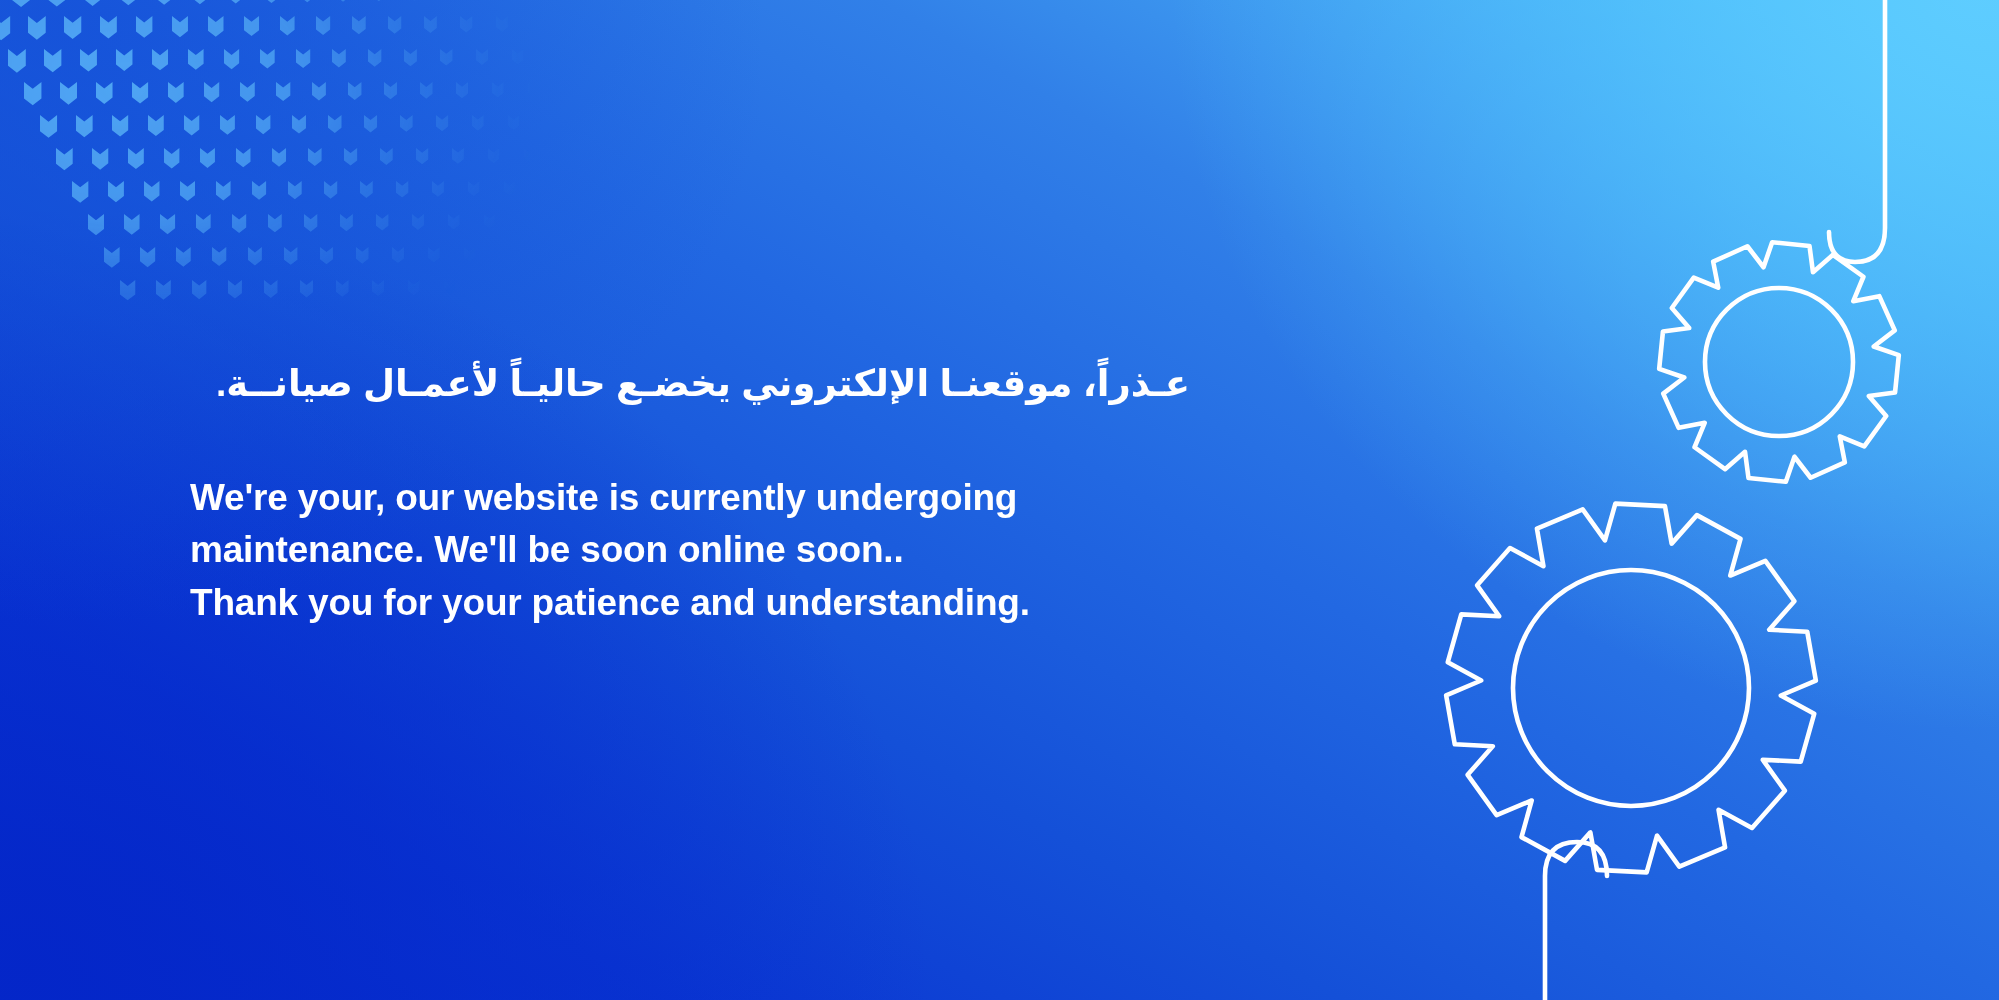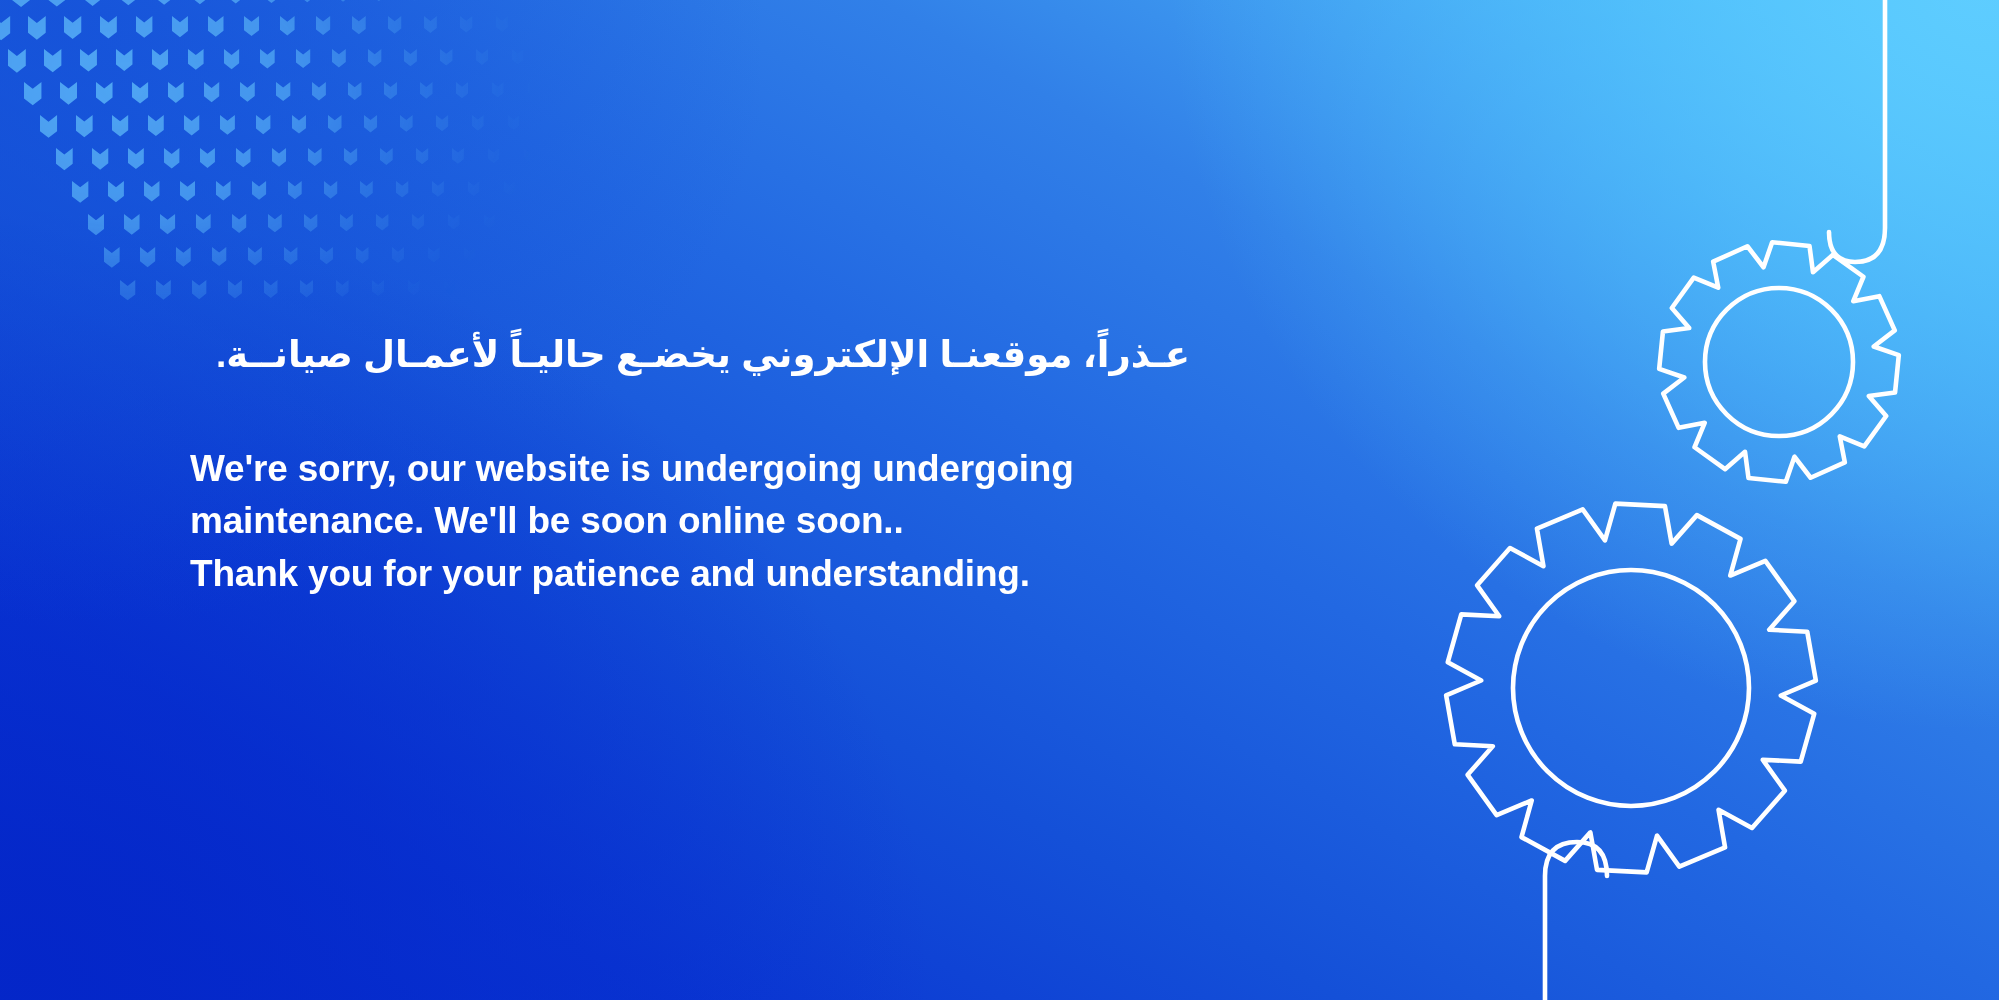--- a/index.html
+++ b/index.html
@@ -67,21 +67,21 @@
     right: 0;
     width: 760px;
     height: 1000px;
     pointer-events: none;
   }
 
   
   #message-block {
     position: absolute;
     left: 190px;
-    top: 328px;
+    top: 357px;
     width: 1000px;
   }
 
   .arabic-block {
     direction: rtl;
     text-align: right;
     color: #ffffff;
     font-size: 37px;
     line-height: 1.48;
     font-weight: 700;
@@ -316,20 +316,20 @@
     </g>
   </svg>
 
   <div id="message-block">
 
     <div class="arabic-block">
       <span class="arabic-line">عـذراً، موقعنـا الإلكتروني يخضـع حاليـاً لأعمـال صيانــة.</span>
     </div>
 
     <div class="english-block">
-      <span class="english-line">We're sorry, our website is undergoing undergoing</span>
+      <span class="english-line">We're your, our website is currently undergoing</span>
       <span class="english-line">maintenance. We'll be soon online soon..</span>
       <span class="english-line">Thank you for your patience and understanding.</span>
     </div>
 
   </div>
 
 </div>
 
 </body></html>

